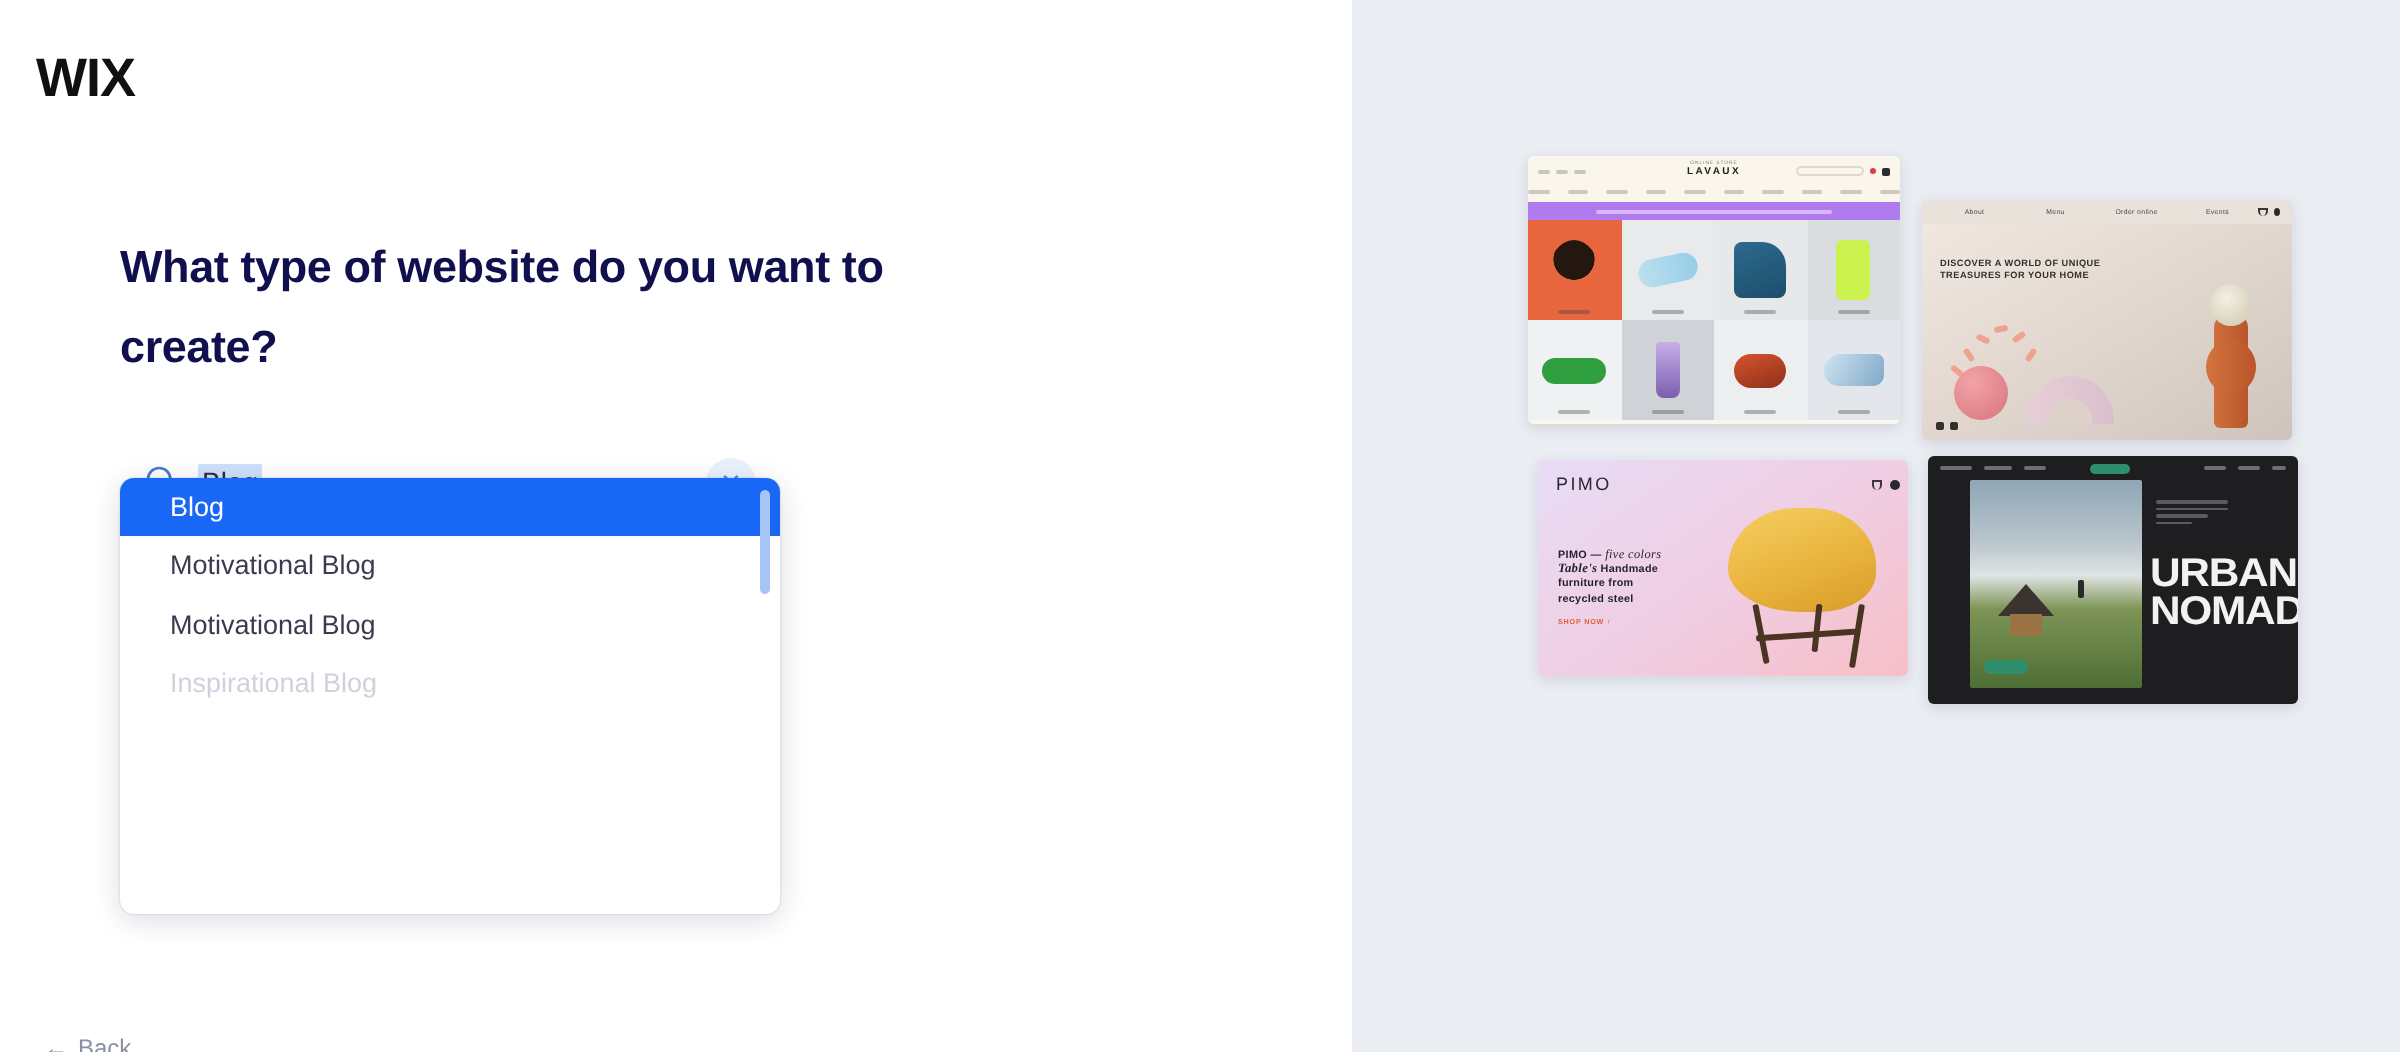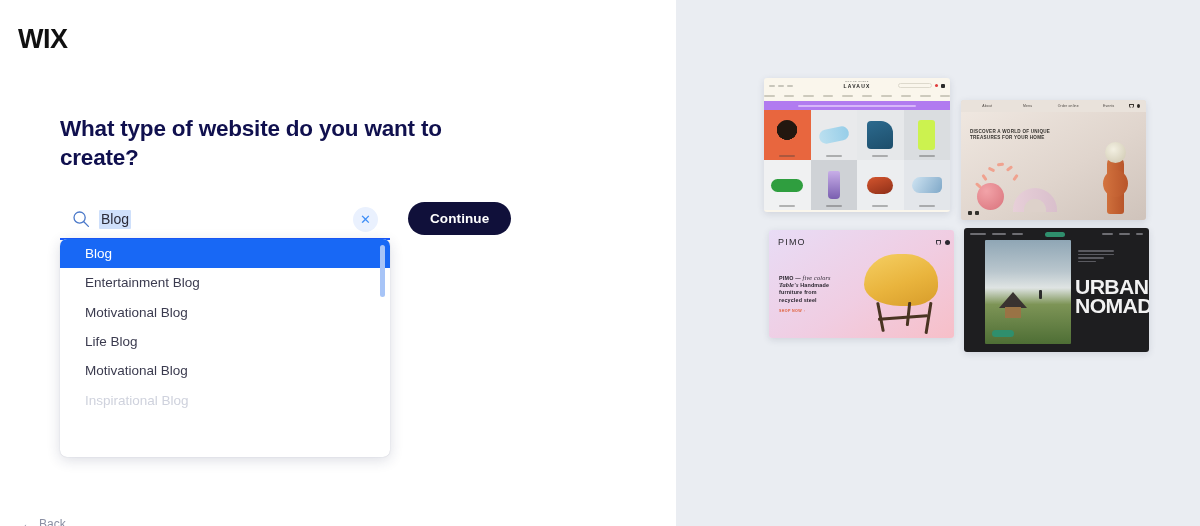--- a/index.html
+++ b/index.html
@@ -19,21 +19,21 @@
     flex: 0 0 676px;
   }
   .wix-logo {
     position: absolute; left: 18px; top: 24px;
     font-size: 27px; font-weight: 700; letter-spacing: -0.5px;
     color: #101010;
     font-family: "Liberation Sans", sans-serif;
   }
   .form-area { position: absolute; left: 60px; top: 114px; width: 470px; }
   .headline {
-    font-size: 22.5px; line-height: 29px; font-weight: 700;
+    font-size: 22.5px; line-height: 40px; font-weight: 700;
     color: #10104e; letter-spacing: -0.2px; max-width: 410px;
   }
   .input-row {
     position: relative; margin-top: 28px;
     display: flex; align-items: flex-start; gap: 0;
   }
   .search-field {
     position: relative; width: 330px; height: 40px;
     border-bottom: 2px solid #1a5bff;
     display: flex; align-items: center;
@@ -248,30 +248,27 @@
             <svg width="18" height="18" viewBox="0 0 18 18" fill="none">
               <circle cx="7.6" cy="7.6" r="5.6" stroke="#4a78c9" stroke-width="1.3"></circle>
               <line x1="11.8" y1="11.8" x2="16.4" y2="16.4" stroke="#4a78c9" stroke-width="1.3" stroke-linecap="round"></line>
             </svg>
           </span>
           <span class="search-value" title="Search website type">Blog</span>
           <button class="clear-btn">
             <span>✕</span>
           </button>
         </div>
-        <button class="continue-btn">Continue</button>
       </div>
     </div>
 
     <div class="dropdown">
       <div class="dd-list">
         <div class="dd-item selected">Blog</div>
-        <div class="dd-item">Entertainment Blog</div>
         <div class="dd-item">Motivational Blog</div>
-        <div class="dd-item">Life Blog</div>
         <div class="dd-item">Motivational Blog</div>
         <div class="dd-item clipped">Inspirational Blog</div>
         <div class="dd-scrollbar">
           <div class="dd-thumb"></div>
         </div>
       </div>
     </div>
 
     <div class="back-link">
       <span>←</span>

